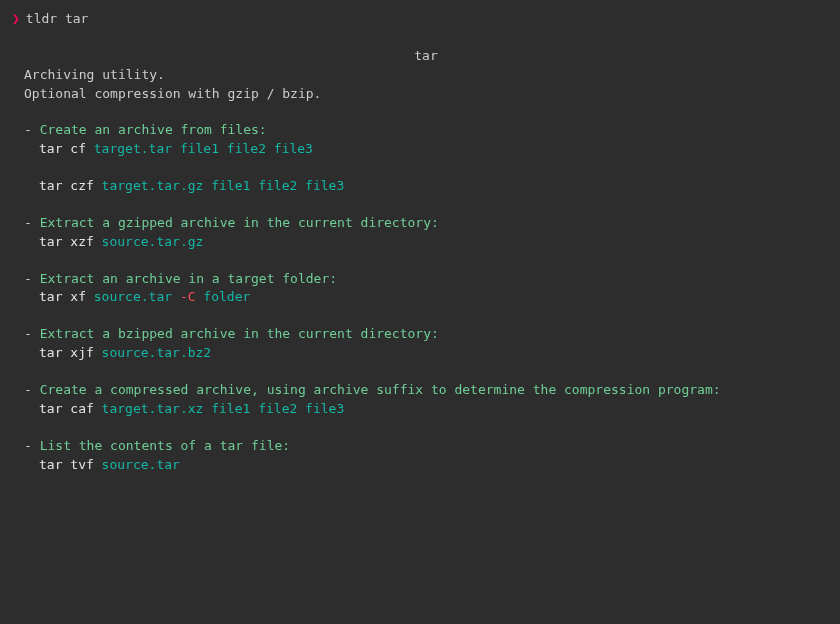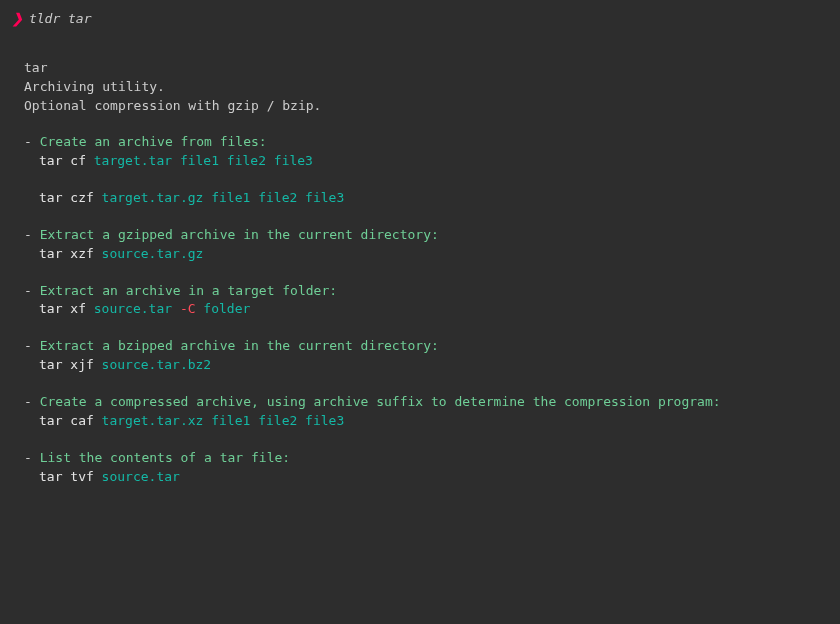--- a/index.html
+++ b/index.html
@@ -12,37 +12,37 @@
       color: #cccccc;
       font-family: 'Menlo', 'Monaco', 'Consolas', monospace;
       font-size: 13px;
       line-height: 1.45;
       padding: 10px 12px;
       width: 840px;
       height: 624px;
       overflow: hidden;
     }
     .prompt-line {
-      margin-bottom: 30px;
-      font-style: italic;
+      margin-bottom: 18px;
     }
     .prompt-symbol {
       color: #ff0055;
       font-weight: bold;
       margin-right: 6px;
     }
     .prompt-command {
       color: #cccccc;
     }
     .header-block {
       margin-left: 12px;
       margin-bottom: 18px;
     }
     .header-title {
       color: #cccccc;
+      text-align: center;
     }
     .header-desc {
       color: #cccccc;
     }
     .example-block {
       margin-left: 12px;
       margin-bottom: 18px;
     }
     .example-desc {
       color: #6fcf97;

